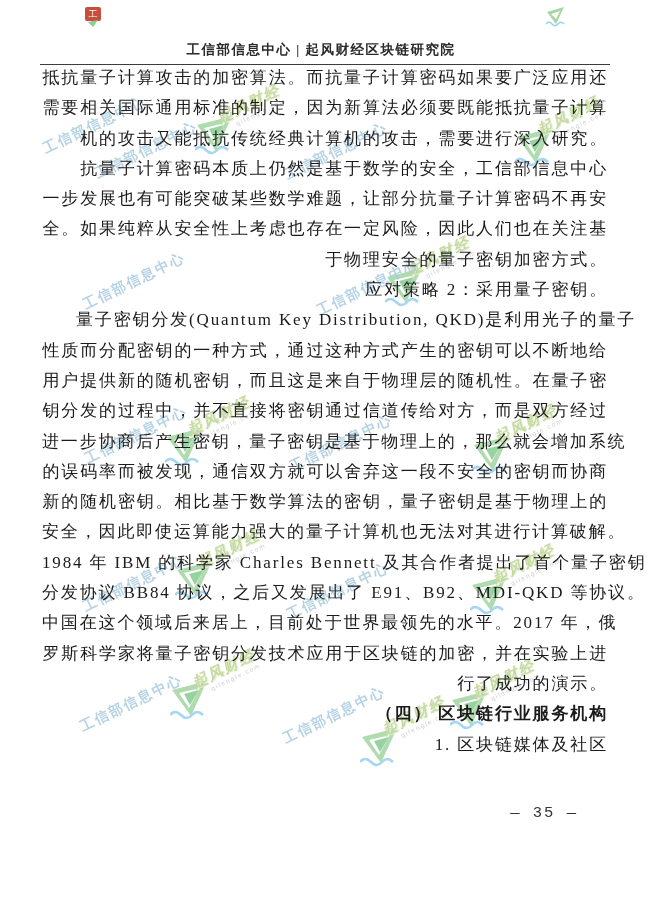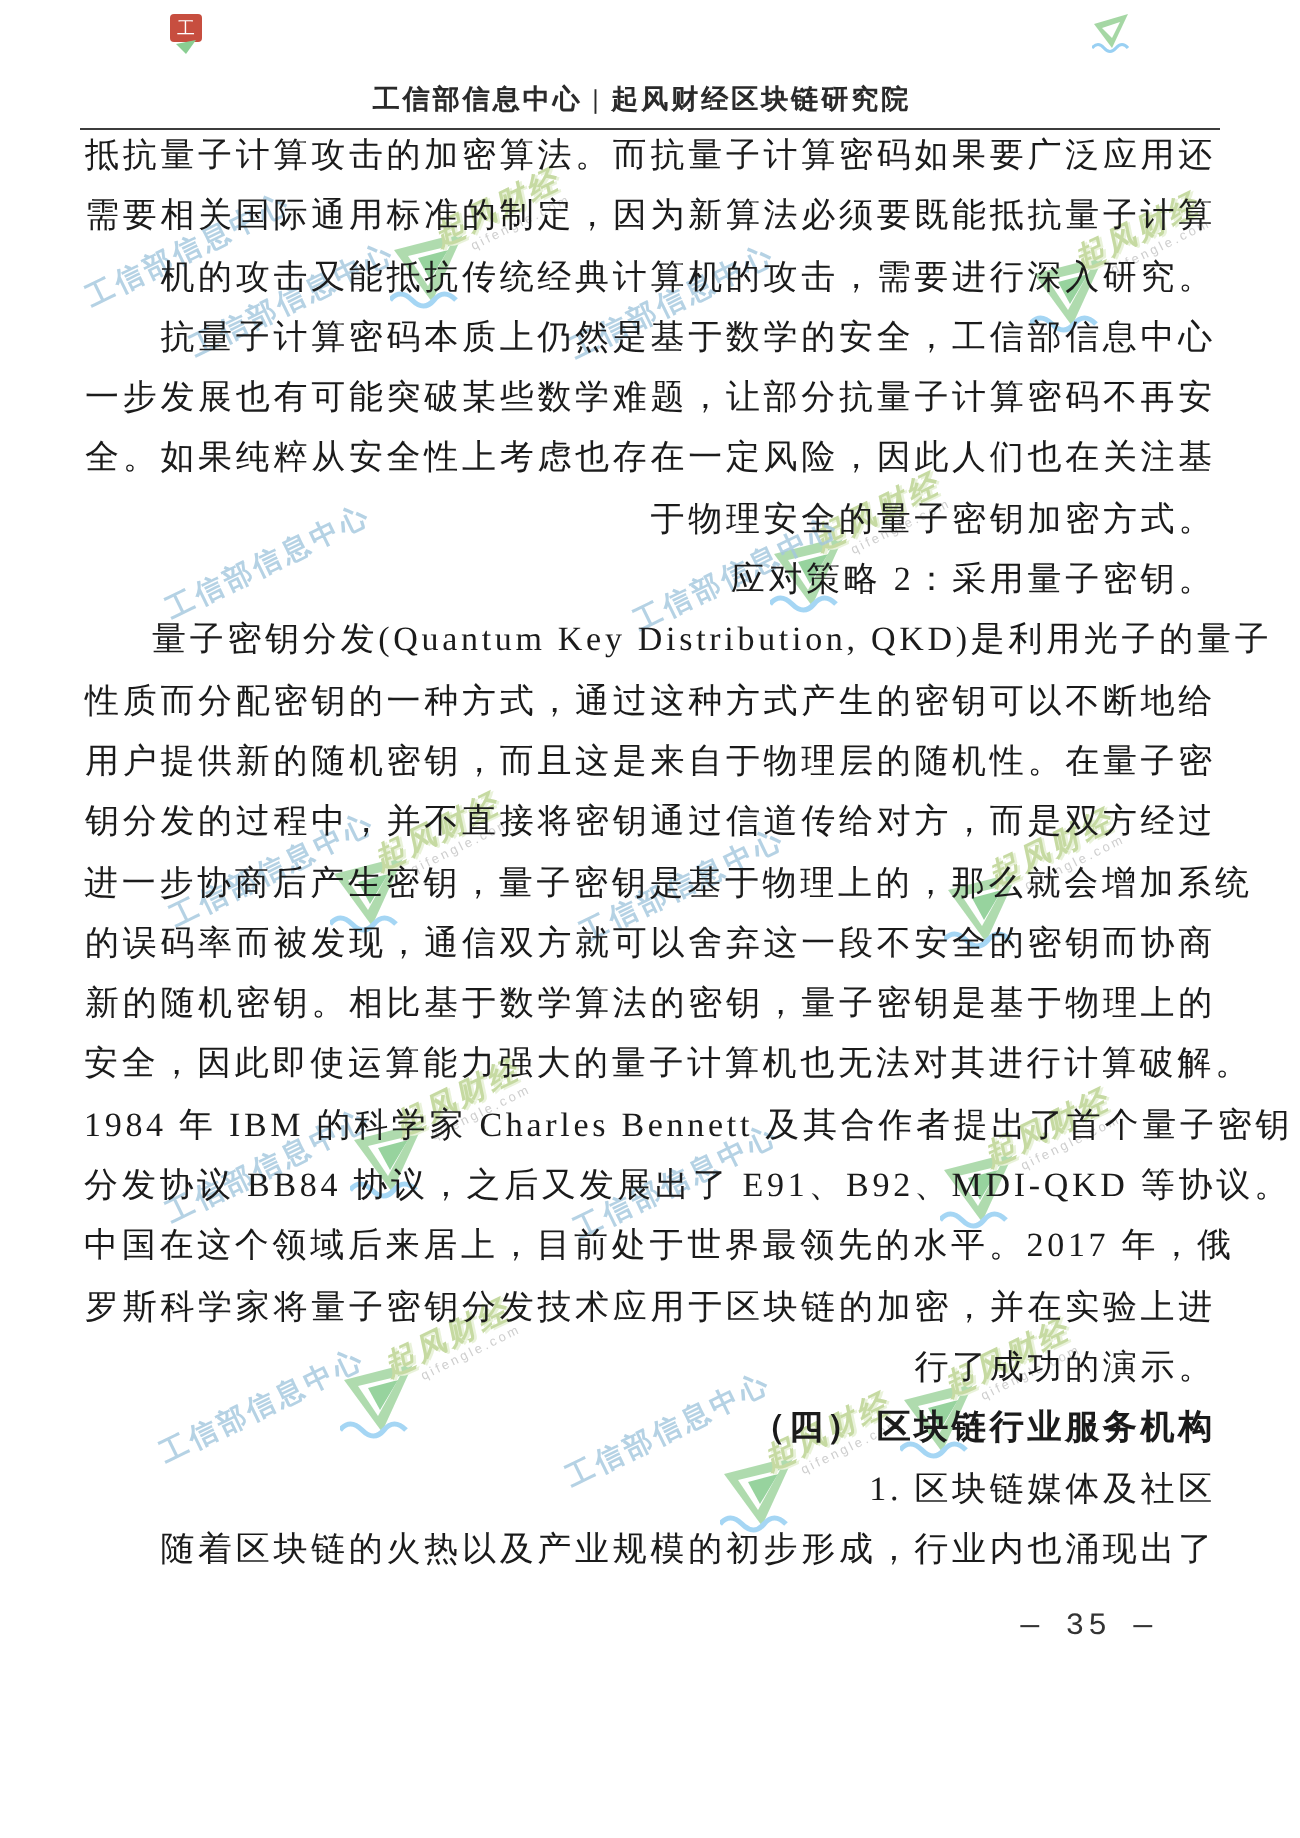--- a/index.html
+++ b/index.html
@@ -230,18 +230,17 @@
     <div class="line">的误码率而被发现，通信双方就可以舍弃这一段不安全的密钥而协商</div>
     <div class="line">新的随机密钥。相比基于数学算法的密钥，量子密钥是基于物理上的</div>
     <div class="line">安全，因此即使运算能力强大的量子计算机也无法对其进行计算破解。</div>
     <div class="line">1984 年 IBM 的科学家 Charles Bennett 及其合作者提出了首个量子密钥</div>
     <div class="line">分发协议 BB84 协议，之后又发展出了 E91、B92、MDI-QKD 等协议。</div>
     <div class="line">中国在这个领域后来居上，目前处于世界最领先的水平。2017 年，俄</div>
     <div class="line">罗斯科学家将量子密钥分发技术应用于区块链的加密，并在实验上进</div>
     <div class="line">行了成功的演示。</div>
     <div class="line indent bold">（四） 区块链行业服务机构</div>
     <div class="line indent">1. 区块链媒体及社区</div>
-    <div class="line indent">随着区块链的火热以及产业规模的初步形成，行业内也涌现出了</div>
   </div>
 
   <div class="page-num">— 35 —</div>
 
 </div>
 
 </body></html>

